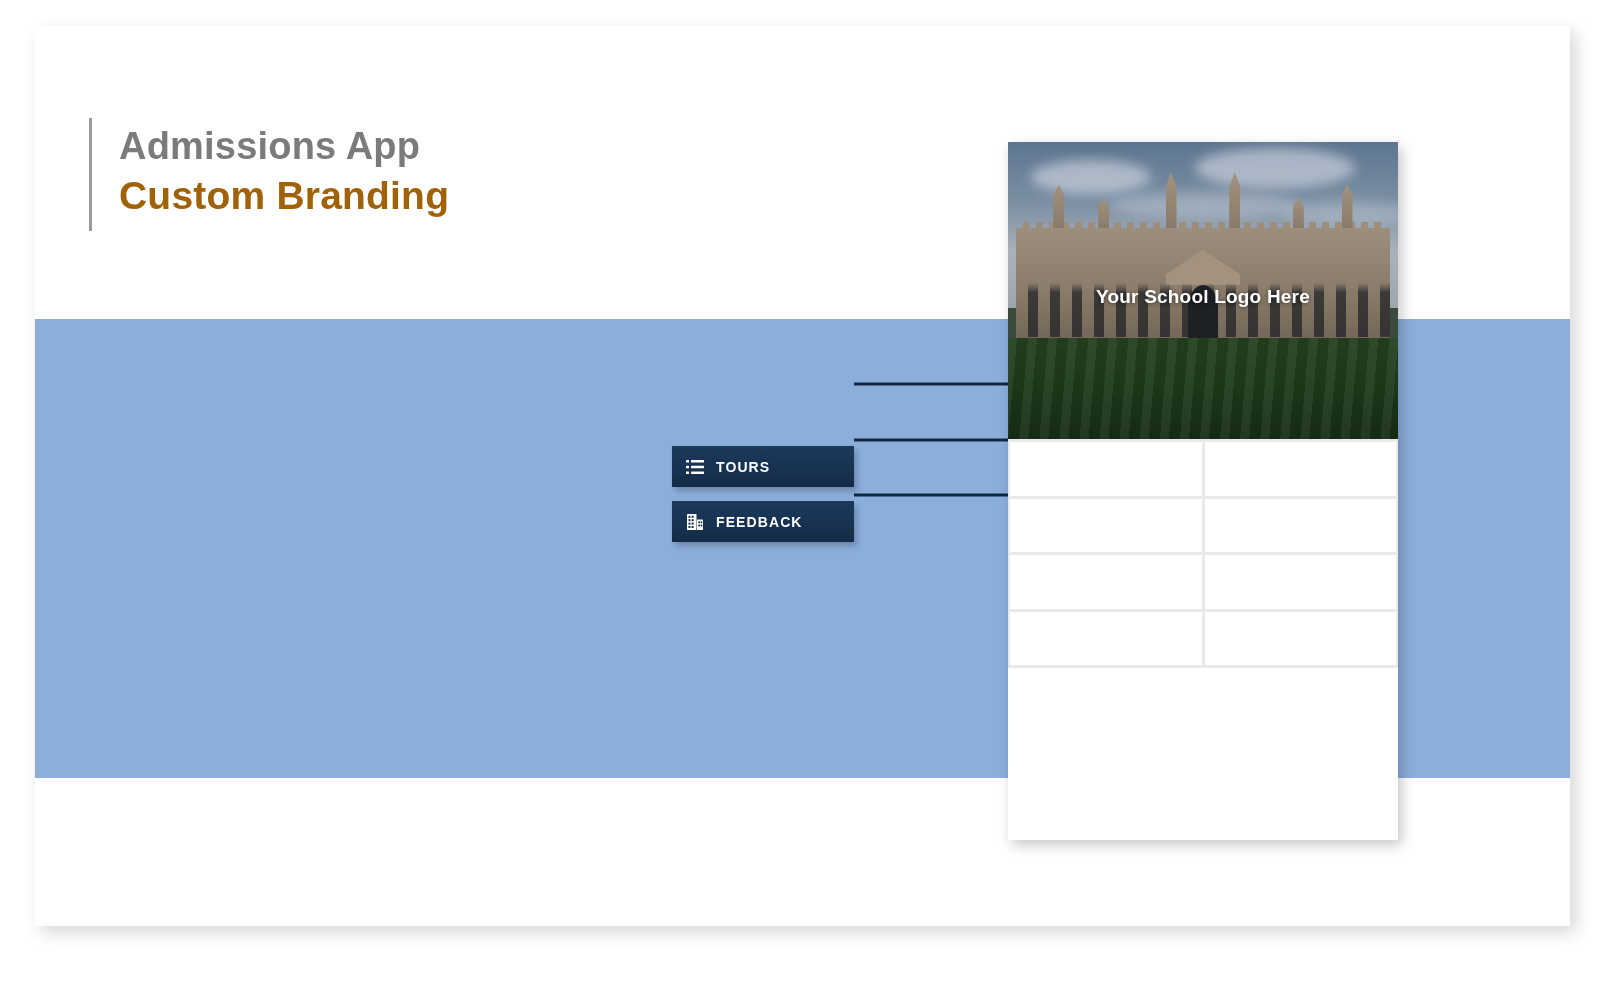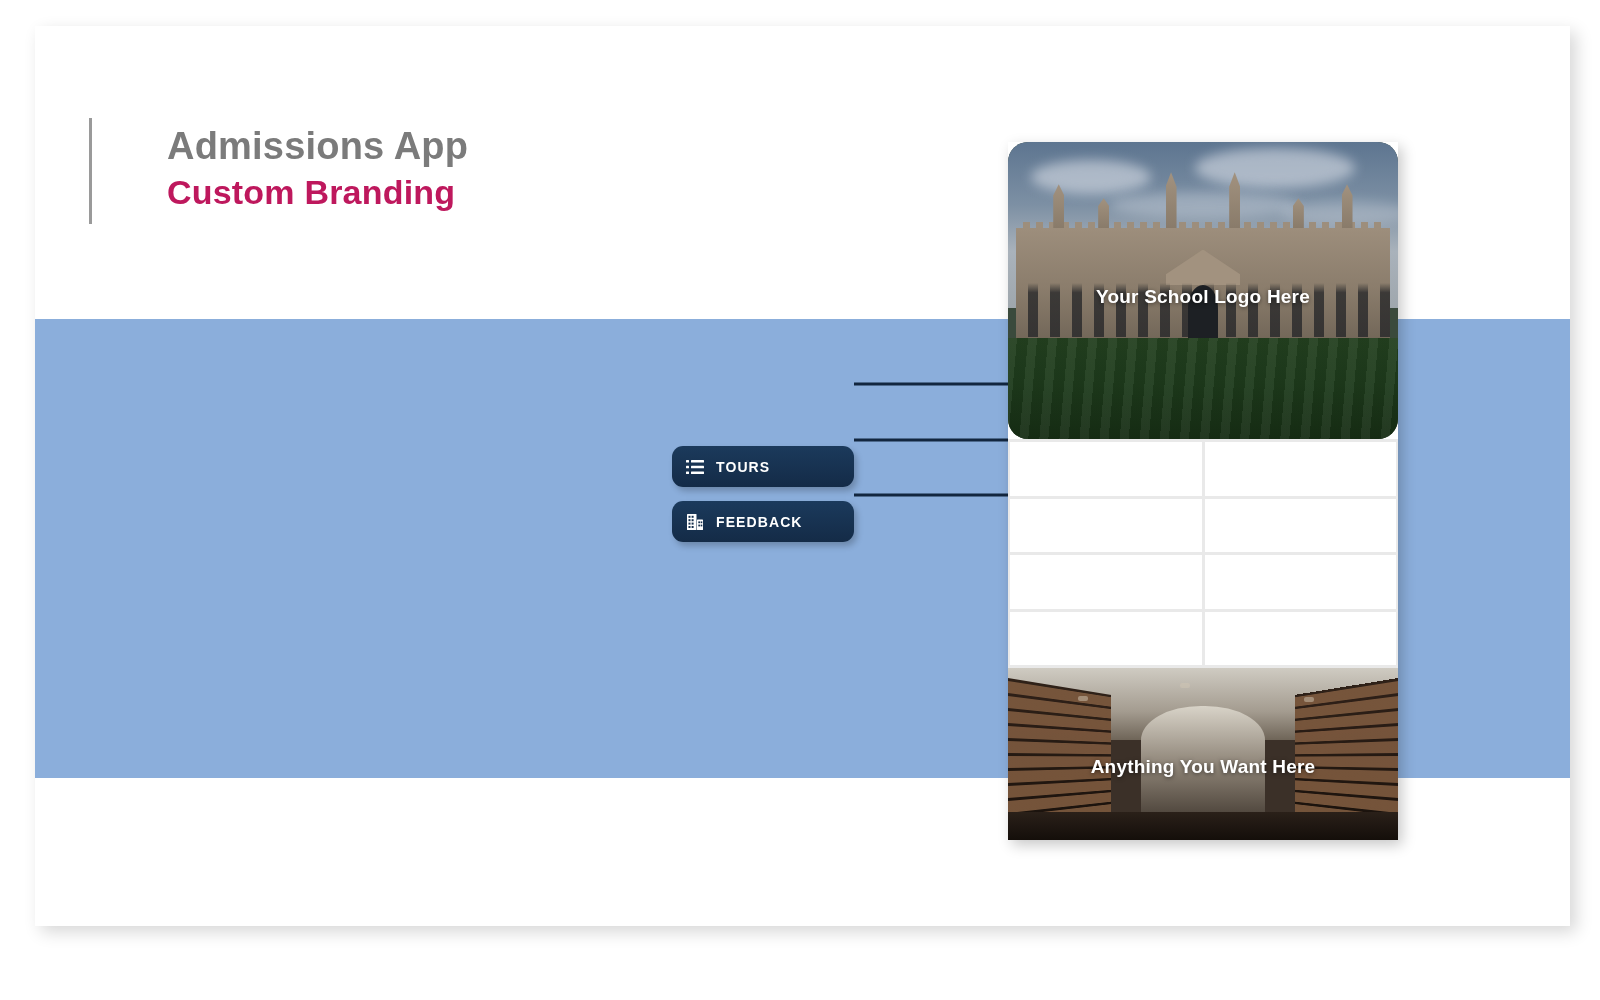--- a/index.html
+++ b/index.html
@@ -41,21 +41,20 @@
     background: #8BAEDB;
   }
 
   
   .title-block {
     position: absolute;
     left: 54px;
     top: 92px;
     display: flex;
     align-items: stretch;
-    gap: 48px;
   }
   .title-accent {
     width: 3px;
     background: #9a9a9a;
     margin-right: 27px;
     flex: none;
   }
   .title-text {
     display: flex;
     flex-direction: column;
@@ -64,23 +63,23 @@
   }
   .title-line1 {
     font-size: 38px;
     font-weight: bold;
     color: #7b7b7b;
     line-height: 1.28;
     letter-spacing: 0.2px;
     white-space: nowrap;
   }
   .title-line2 {
-    font-size: 34px;
+    font-size: 39px;
     font-weight: bold;
-    color: #be185d;
+    color: #a16207;
     line-height: 1.28;
     letter-spacing: 0.2px;
     white-space: nowrap;
   }
 
   
   .callout-layer {
     position: absolute;
     left: 0;
     top: 0;
@@ -101,21 +100,20 @@
     width: 182px;
     height: 41px;
     background: #16304E;
     background: linear-gradient(180deg, #1B3A5C 0%, #142B47 100%);
     display: flex;
     align-items: center;
     padding-left: 14px;
     margin-bottom: 14px;
     box-shadow: 3px 4px 6px rgba(0,0,0,0.22);
     box-sizing: border-box;
-    border-radius: 11px;
   }
   .nav-btn .ico {
     width: 18px;
     height: 18px;
     flex: none;
     margin-right: 12px;
     display: block;
   }
   .nav-btn .lbl {
     color: #ffffff;
@@ -136,21 +134,20 @@
     box-shadow: 4px 5px 13px rgba(0,0,0,0.22);
     overflow: hidden;
   }
 
   .mock-hero {
     position: relative;
     width: 100%;
     height: 297px;
     overflow: hidden;
     background: #3a4a3c;
-    border-radius: 20px;
   }
   .mock-footer {
     position: relative;
     width: 100%;
     height: 172px;
     overflow: hidden;
     background: #3b3028;
   }
   .overlay-text {
     position: absolute;
@@ -369,29 +366,17 @@
         <div class="tile"></div>
         <div class="tile"></div>
         <div class="tile"></div>
         <div class="tile"></div>
         <div class="tile"></div>
         <div class="tile"></div>
         <div class="tile"></div>
         <div class="tile"></div>
       </div>
 
-      <div class="mock-footer">
-        <div class="lib-ceiling"></div>
-        <div class="lib-back"></div>
-        <div class="shelf-left"></div>
-        <div class="shelf-right"></div>
-        <div class="lib-floor"></div>
-        <div class="lib-lamp" style="left:18%;top:16%;"></div>
-        <div class="lib-lamp" style="left:44%;top:9%;"></div>
-        <div class="lib-lamp" style="left:76%;top:17%;"></div>
-
-        <div class="overlay-text footer-caption">Anything You Want Here</div>
-      </div>
 
     </div>
 
   </div>
 </div>
 
 </body></html>

